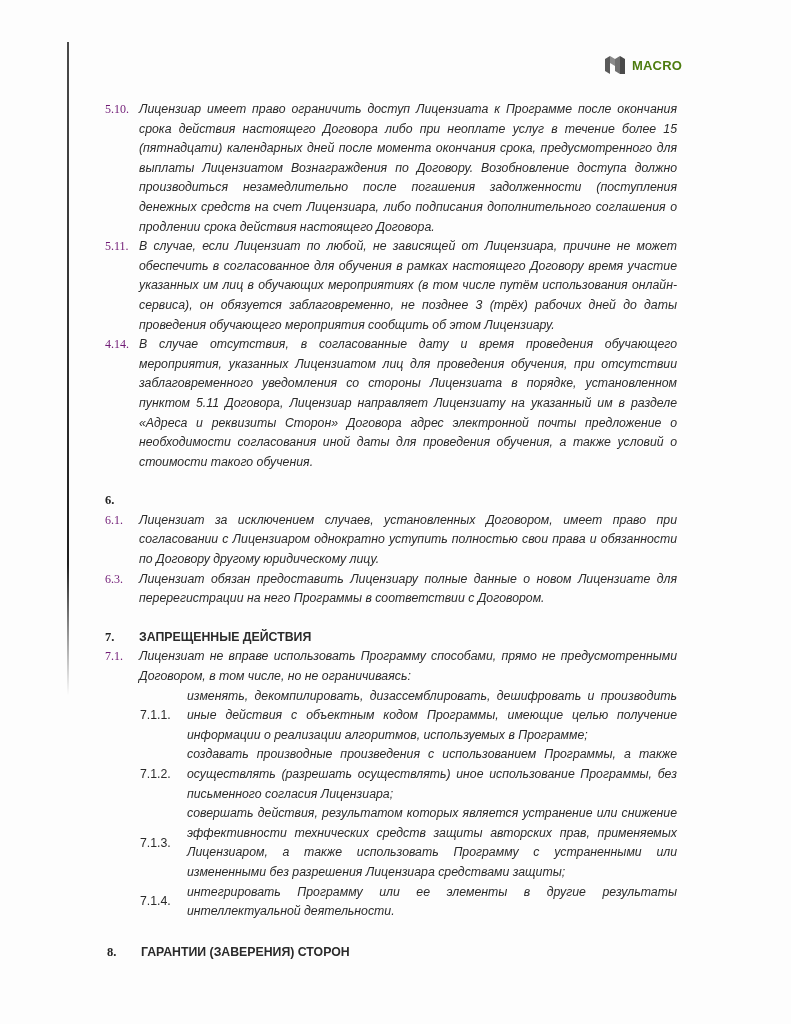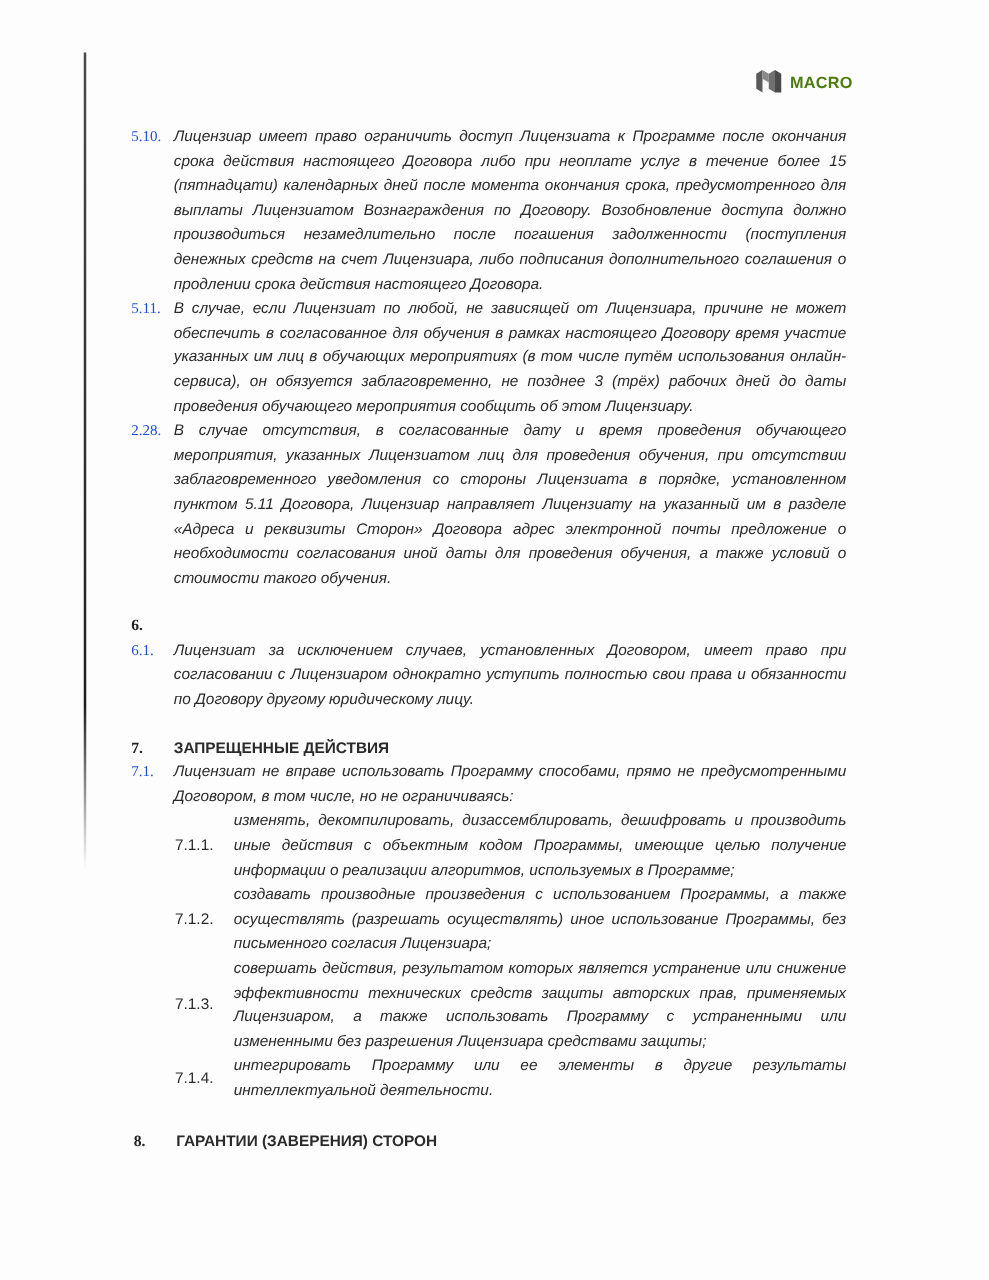--- a/index.html
+++ b/index.html
@@ -7,21 +7,21 @@
     width: 791px; height: 1024px; background: #fdfdfd; position: relative; overflow: hidden;
     font-family: "Liberation Sans", sans-serif; color: #2a2a2a;
   }
   .edge-line { position: absolute; left: 67px; top: 42px; width: 2px; height: 653px;
     background: linear-gradient(#4a4a4a, #1e1e1e 80%, rgba(30,30,30,0)); }
   .logo { position: absolute; left: 604px; top: 54px; display: flex; align-items: center; }
   .logo-mark { width: 22px; height: 22px; }
   .logo-text { font-weight: bold; font-size: 13px; color: #4d7c0f; margin-left: 6px; letter-spacing: 0.2px; }
   .doc { position: absolute; left: 105px; top: 100px; width: 572px; font-size: 12.3px; line-height: 19.6px; }
   .item { display: flex; }
-  .num { width: 34px; flex: none; font-family: "Liberation Serif", serif; font-size: 12px; color: #1d4ed8; }
+  .num { width: 34px; flex: none; font-family: "Liberation Serif", serif; font-size: 12px; color: #701a75; }
   .txt { flex: 1; text-align: justify; text-align-last: left; font-style: italic; }
   .sub { display: flex; margin-left: 35px; align-items: center; }
   .sub .num { width: 47px; font-family: "Liberation Sans", sans-serif; font-size: 12.3px; color: #2a2a2a; }
   .sec { display: flex; font-weight: bold; margin-top: 19px; }
   .sec .num { font-weight: bold; font-size: 12.5px; color: #222; }
   .sec8 { margin-top: 21px; margin-left: 2px; }
 </style>
 </head>
 <body>
 
@@ -40,30 +40,34 @@
 <div class="doc">
   <div class="item">
     <span class="num">5.10.</span>
     <span class="txt">Лицензиар имеет право ограничить доступ Лицензиата к Программе после окончания срока действия настоящего Договора либо при неоплате услуг в течение более 15 (пятнадцати) календарных дней после момента окончания срока, предусмотренного для выплаты Лицензиатом Вознаграждения по Договору. Возобновление доступа должно производиться незамедлительно после погашения задолженности (поступления денежных средств на счет Лицензиара, либо подписания дополнительного соглашения о продлении срока действия настоящего Договора.</span>
   </div>
   <div class="item">
     <span class="num">5.11.</span>
     <span class="txt">В случае, если Лицензиат по любой, не зависящей от Лицензиара, причине не может обеспечить в согласованное для обучения в рамках настоящего Договору время участие указанных им лиц в обучающих мероприятиях (в том числе путём использования онлайн-сервиса), он обязуется заблаговременно, не позднее 3 (трёх) рабочих дней до даты проведения обучающего мероприятия сообщить об этом Лицензиару.</span>
   </div>
   <div class="item">
-    <span class="num">2.28.</span>
+    <span class="num">4.14.</span>
     <span class="txt">В случае отсутствия, в согласованные дату и время проведения обучающего мероприятия, указанных Лицензиатом лиц для проведения обучения, при отсутствии заблаговременного уведомления со стороны Лицензиата в порядке, установленном пунктом 5.11 Договора, Лицензиар направляет Лицензиату на указанный им в разделе «Адреса и реквизиты Сторон» Договора адрес электронной почты предложение о необходимости согласования иной даты для проведения обучения, а также условий о стоимости такого обучения.</span>
   </div>
 
   <div class="sec">
     <span class="num">6.</span>
   </div>
   <div class="item">
     <span class="num">6.1.</span>
     <span class="txt">Лицензиат за исключением случаев, установленных Договором, имеет право при согласовании с Лицензиаром однократно уступить полностью свои права и обязанности по Договору другому юридическому лицу.</span>
+  </div>
+  <div class="item">
+    <span class="num">6.3.</span>
+    <span class="txt">Лицензиат обязан предоставить Лицензиару полные данные о новом Лицензиате для перерегистрации на него Программы в соответствии с Договором.</span>
   </div>
 
   <div class="sec">
     <span class="num">7.</span>
     <span>ЗАПРЕЩЕННЫЕ ДЕЙСТВИЯ</span>
   </div>
   <div class="item">
     <span class="num">7.1.</span>
     <span class="txt">Лицензиат не вправе использовать Программу способами, прямо не предусмотренными Договором, в том числе, но не ограничиваясь:</span>
   </div>

